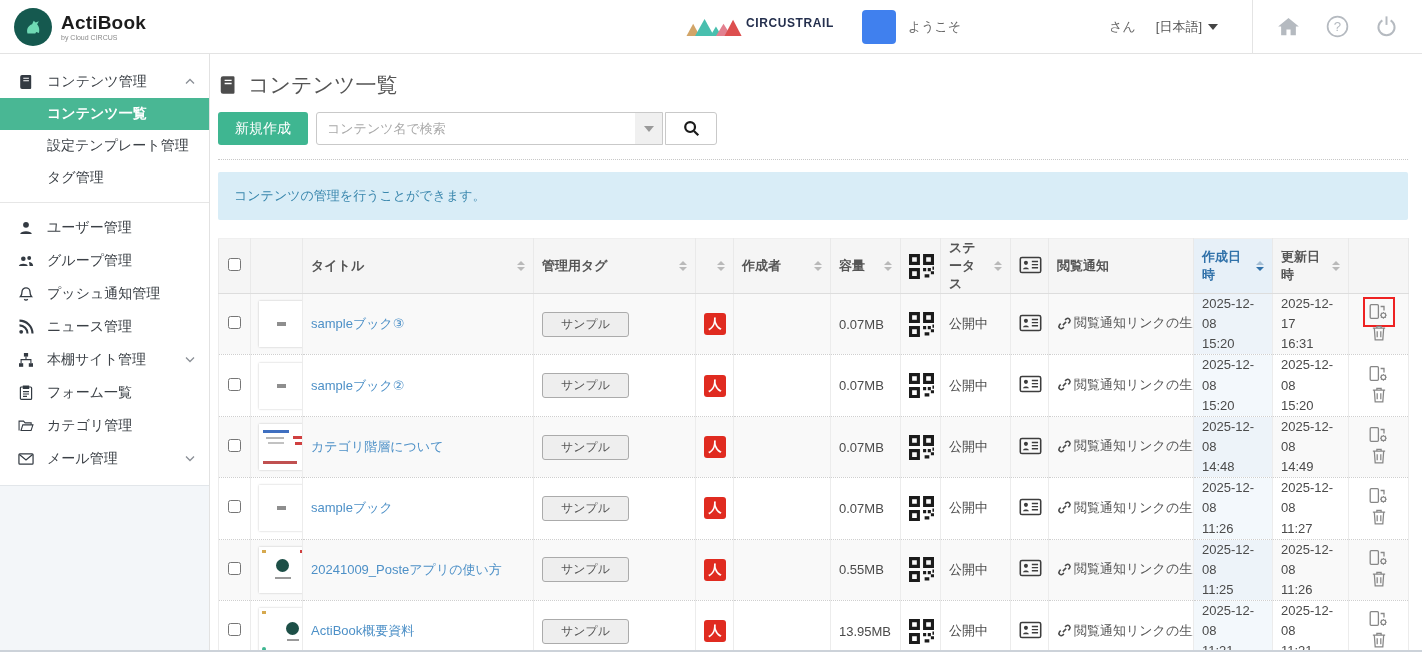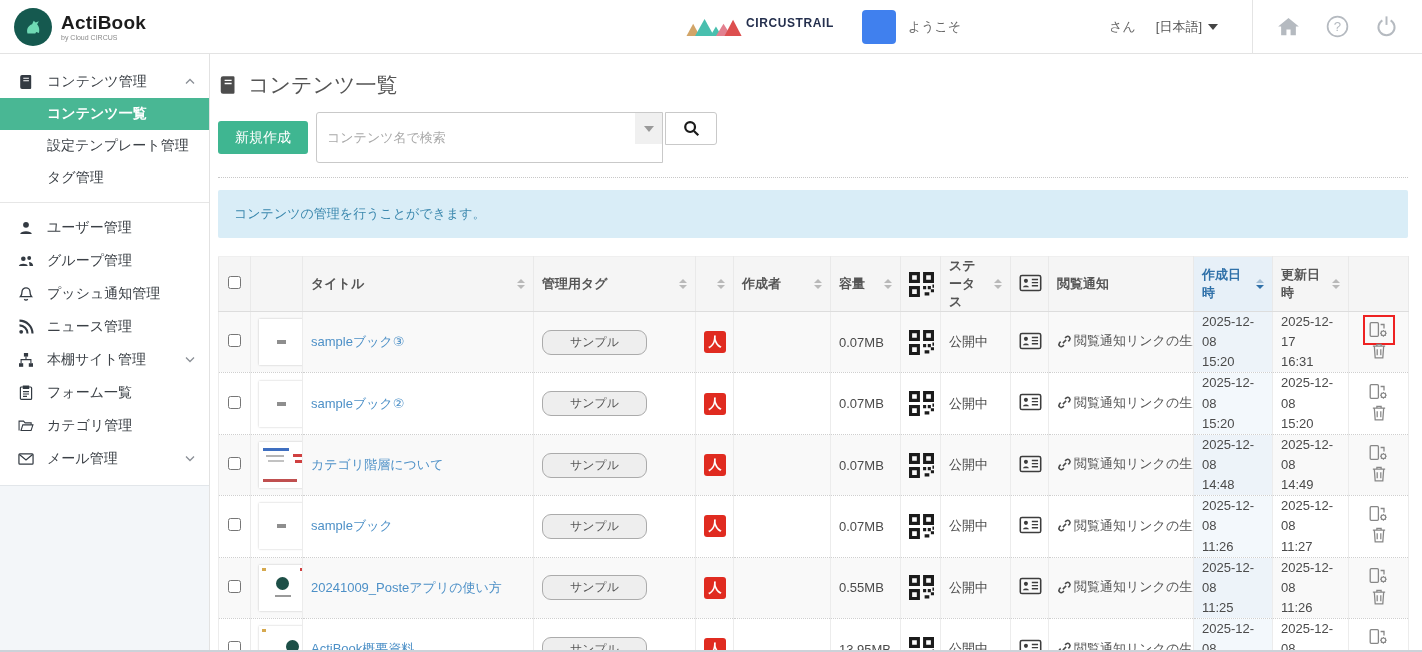--- a/index.html
+++ b/index.html
@@ -39,21 +39,21 @@
   .side-filler{flex:1;background:#f3f6f9;border-top:1px solid #e2e6ea;margin-top:10px}
   
   .main{flex:1;padding:15px 14px 0 8px;background:#fff;overflow:hidden}
   .page-title{display:flex;align-items:center;gap:10px;color:#555;margin-top:2px}
   .page-title .icon{color:#4c4c4c;display:flex}
   .page-title .icon svg{width:20px;height:20px}
   .page-title h1{font-size:21px;font-weight:normal;color:#555}
   .toolbar{display:flex;align-items:center;margin-top:13px}
   .btn-create{height:33px;padding:0 17px;background:#3fb691;color:#fff;border:none;border-radius:3px;font-size:14px;cursor:pointer;font-family:inherit}
   .search-wrap{position:relative;margin-left:8px;display:flex}
-  .search-input{width:347px;height:51px;border:1px solid #c9c9c9;border-radius:3px 0 0 3px;padding:0 34px 0 10px;font-size:13px;color:#555;font-family:inherit}
+  .search-input{width:347px;height:33px;border:1px solid #c9c9c9;border-radius:3px 0 0 3px;padding:0 34px 0 10px;font-size:13px;color:#555;font-family:inherit}
   .search-input::placeholder{color:#a9a9a9}
   .combo-caret{position:absolute;right:55px;top:1px;width:27px;height:31px;background:#f0f0f0;display:flex;align-items:center;justify-content:center;cursor:pointer}
   .combo-caret i{width:0;height:0;border-left:5px solid transparent;border-right:5px solid transparent;border-top:6px solid #9a9a9a}
   .search-btn{width:52px;height:33px;margin-left:2px;background:#fff;border:1px solid #c9c9c9;border-radius:0 3px 3px 0;display:flex;align-items:center;justify-content:center;cursor:pointer}
   .search-btn svg{width:17px;height:17px}
   .dotted-sep{border:none;border-top:1px dotted #c8c8c8;margin-top:14px}
   .banner{margin-top:12px;background:#d9edf7;color:#3a87ad;font-size:13px;padding:15px 16px;border-radius:2px}
   
   table{width:100%;border-collapse:collapse;table-layout:fixed;margin-top:18px;font-size:13px;color:#4a4a4a}
   th,td{overflow:hidden}
@@ -67,21 +67,21 @@
   .sort .down{border-top:4px solid #b9b9b9}
   th.sorted .sort .up{border-bottom-color:#a3bdd4}
   th.sorted .sort .down{border-top-color:#3071a9}
   tbody td{height:57px;padding:0 8px;border-right:1px solid #ececec;border-left:1px solid #ececec;border-bottom:1px dotted #cfcfcf;vertical-align:middle;background:#fff}
   tr.odd td{background:#f9f9f9}
   td.sorted-col{background:#f3f8fc}
   tr.odd td.sorted-col{background:#edf3f9}
   .c-center{text-align:center}
   .c-right{text-align:left}
   .title-link{color:#4d90c7;text-decoration:none;cursor:pointer}
-  .tag{display:inline-block;padding:3px 27px;background:#eee;border:1px solid #ababab;border-radius:9px;color:#555;font-size:12px}
+  .tag{display:inline-block;padding:3px 18px;background:#eee;border:1px solid #ababab;border-radius:3px;color:#555;font-size:12px}
   .pdf-glyph{display:inline-flex;width:22px;height:22px;background:#e02b20;border-radius:3px;color:#fff;font-size:13px;font-weight:bold;align-items:center;justify-content:center}
   .qr svg{width:25px;height:25px;color:#1b1b1b;vertical-align:middle}
   .card-btn{color:#3d3d3d;cursor:pointer;display:inline-flex}
   .card-btn svg{width:23px;height:18px;vertical-align:middle}
   .notify-link{color:#555;cursor:pointer;display:inline-flex;align-items:center;gap:2px;white-space:nowrap}
   .notify-link svg{width:15px;height:15px;color:#4b4b4b;flex:none}
   .dates{line-height:1.55}
   .act{display:inline-flex;color:#878787;cursor:pointer;margin:0 5px}
   .act svg{width:20px;height:18px}
   .act.hl{outline:2px solid #e22;outline-offset:4px}

